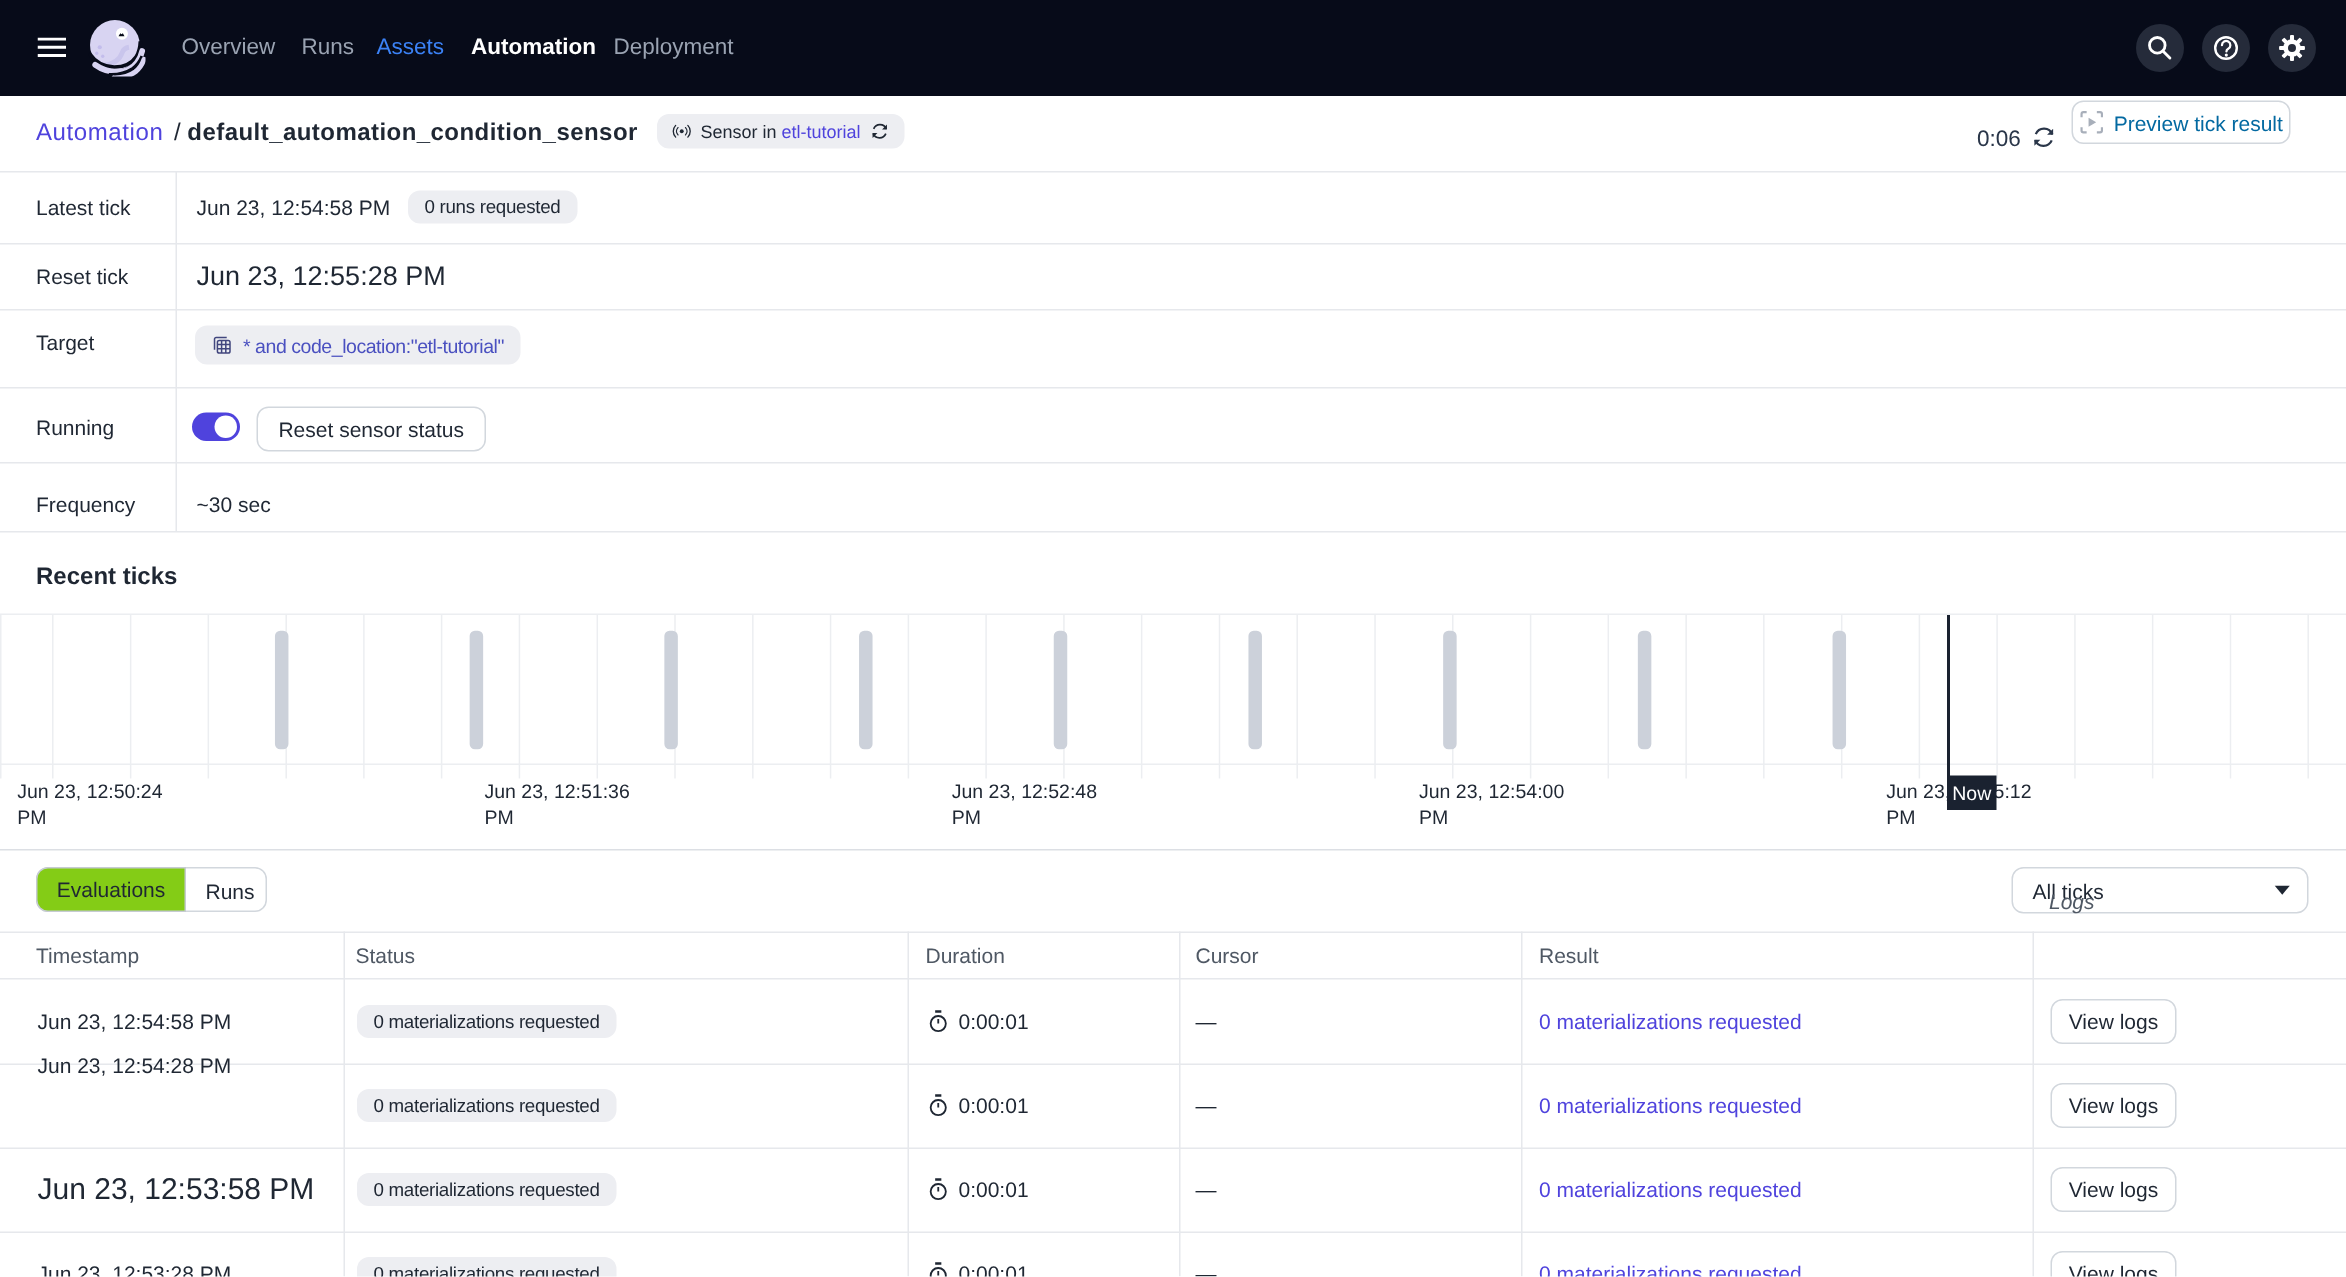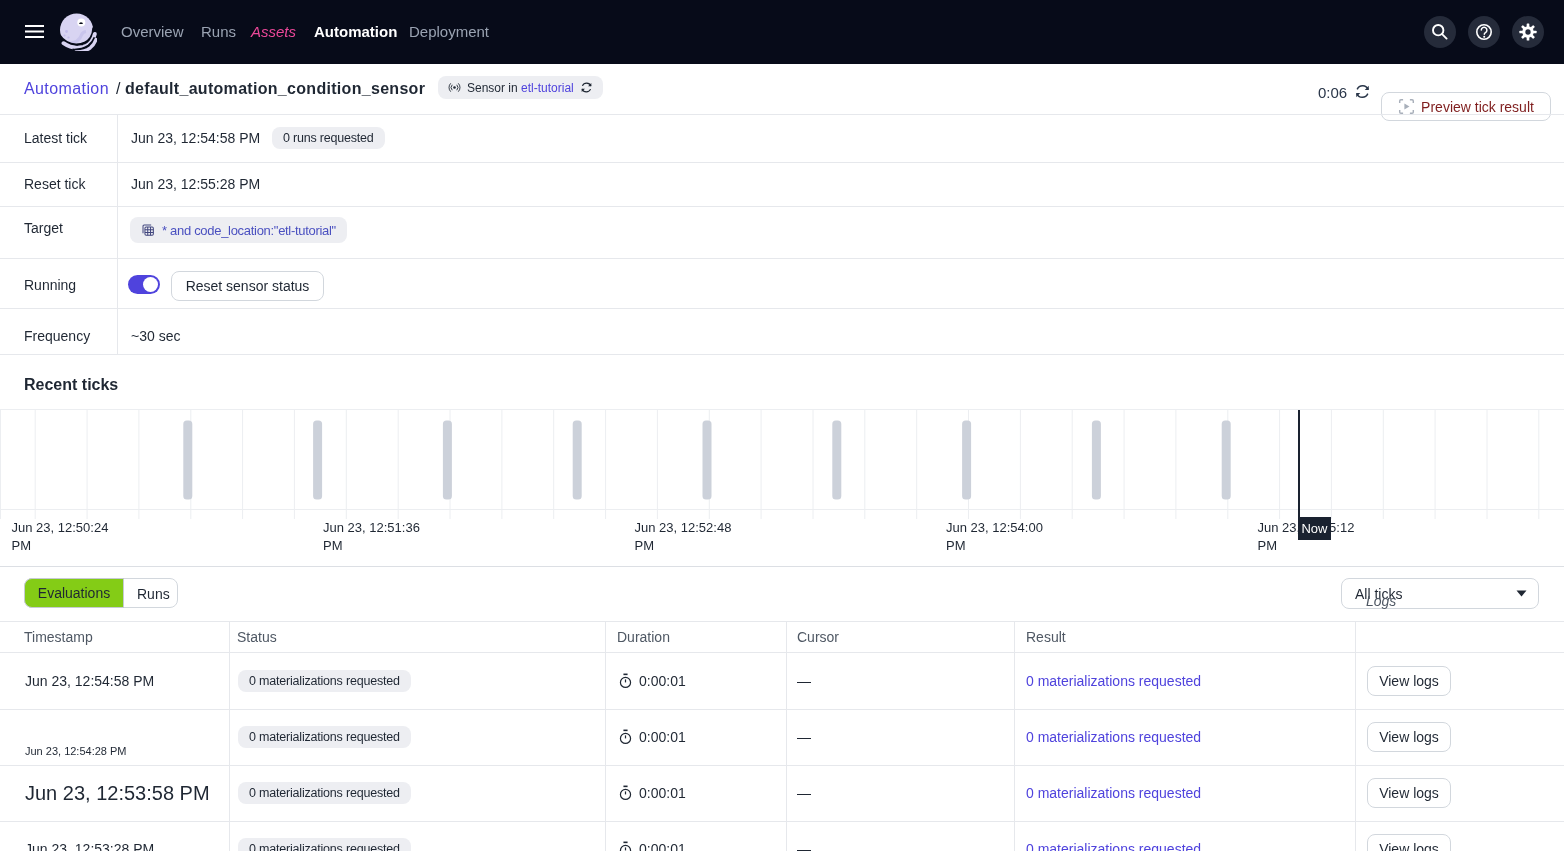--- a/index.html
+++ b/index.html
@@ -31,21 +31,21 @@
       <path d="M13.5 36.8 Q 22.5 37.3 29.5 32.8 Q 33.8 29.8 35.8 24.5" stroke="#070b19" stroke-width="2.4" fill="none"></path>
       <path d="M17 38.9 Q 25.5 39.1 31.3 34.8 Q 35.2 31.7 37 26.5" stroke="#d8d4f2" stroke-width="3.3" fill="none" stroke-linecap="round"></path>
       <circle cx="22.3" cy="9.5" r="4" fill="#fff"></circle>
       <path d="M20 11.1 L21.2 9.1 L22 9.9 L22.9 9.1 L24 11.1 Z" fill="#070b19"></path>
       <circle cx="7.5" cy="18.5" r="1.4" fill="#c3bdec"></circle>
       <circle cx="5.5" cy="22.5" r="1.1" fill="#c3bdec"></circle>
       <circle cx="9.5" cy="24.5" r="1.1" fill="#c3bdec"></circle>
     </svg>
 <div class="txt" style="left:121px;top:24px;font-size:15px;line-height:16px;color:#9aa3b2;font-weight:400;">Overview</div>
 <div class="txt" style="left:201px;top:24px;font-size:15px;line-height:16px;color:#9aa3b2;font-weight:400;">Runs</div>
-<div class="txt" style="left:251px;top:24px;font-size:15px;line-height:16px;color:#ec4899;font-weight:400;font-style:italic;">Assets</div>
+<div class="txt" style="left:251px;top:24px;font-size:15px;line-height:16px;color:#3b82f6;font-weight:400;">Assets</div>
 <div class="txt" style="left:314px;top:24px;font-size:15px;line-height:16px;color:#fff;font-weight:600;">Automation</div>
 <div class="txt" style="left:409px;top:24px;font-size:15px;line-height:16px;color:#9aa3b2;font-weight:400;">Deployment</div>
 <div class="abs" style="left:1424px;top:16px;width:32px;height:32px;border-radius:50%;background:#252b3a;"></div>
 <div class="abs" style="left:1468px;top:16px;width:32px;height:32px;border-radius:50%;background:#252b3a;"></div>
 <div class="abs" style="left:1512px;top:16px;width:32px;height:32px;border-radius:50%;background:#252b3a;"></div>
 <svg class="abs" style="left:1430px;top:22px;" width="20" height="20" viewBox="0 0 20 20">
       <circle cx="8.2" cy="8.2" r="5.2" stroke="#fff" stroke-width="1.9" fill="none"></circle>
       <line x1="12.1" y1="12.1" x2="16.6" y2="16.6" stroke="#fff" stroke-width="1.9" stroke-linecap="round"></line>
     </svg>
 <svg class="abs" style="left:1474px;top:22px;" width="20" height="20" viewBox="0 0 20 20">
@@ -81,21 +81,21 @@
         <path d="M13.9 2.5 V 6.5 H 9.9 z" fill="#1f2733"></path>
         <path d="M2.1 13.5 V 9.5 H 6.1 z" fill="#1f2733"></path>
       </svg>
     </div>
 <div class="txt" style="left:1318px;top:84px;font-size:15px;color:#2a3649;">0:06</div>
 <svg class="abs" style="left:1354px;top:83px;" width="17" height="17" viewBox="0 0 16 16">
       <path d="M13.4 6.2 A 5.6 5.6 0 0 0 3 6 M2.6 9.8 A 5.6 5.6 0 0 0 13 10" stroke="#2a3649" stroke-width="1.4" fill="none"></path>
       <path d="M13.9 2.7 V 6.5 H 10.1 z" fill="#2a3649"></path>
       <path d="M2.1 13.3 V 9.5 H 5.9 z" fill="#2a3649"></path>
     </svg>
-<div class="btn" style="left:1381px;top:92px;width:170px;height:29px;color:#7f1d1d;"><svg width="17" height="17" viewBox="0 0 20 20" style="margin-right:6px;">
+<div class="btn" style="left:1381px;top:67px;width:146px;height:29px;color:#0369a1;"><svg width="17" height="17" viewBox="0 0 20 20" style="margin-right:6px;">
         <g stroke="#a8afba" stroke-width="1.7" fill="none">
           <path d="M2 6 V3.5 a1.5 1.5 0 0 1 1.5-1.5 H6"></path>
           <path d="M14 2 h2.5 A1.5 1.5 0 0 1 18 3.5 V6"></path>
           <path d="M18 14 v2.5 a1.5 1.5 0 0 1-1.5 1.5 H14"></path>
           <path d="M6 18 H3.5 A1.5 1.5 0 0 1 2 16.5 V14"></path>
         </g>
         <path d="M7.5 6.5 L13.5 10 L7.5 13.5 z" fill="#a8afba"></path>
       </svg>Preview tick result</div>
 <div class="hline" style="left:0;top:114px;width:1564px;"></div>
 <div class="hline" style="left:0;top:162px;width:1564px;"></div>
@@ -104,21 +104,21 @@
 <div class="hline" style="left:0;top:308px;width:1564px;"></div>
 <div class="hline" style="left:0;top:354px;width:1564px;"></div>
 <div class="vline" style="left:117px;top:114px;height:240px;"></div>
 <div class="txt" style="left:24px;top:130px;font-size:14px;line-height:16px;color:#1f2733;">Latest tick</div>
 <div class="txt" style="left:24px;top:176px;font-size:14px;line-height:16px;color:#1f2733;">Reset tick</div>
 <div class="txt" style="left:24px;top:220px;font-size:14px;line-height:16px;color:#1f2733;">Target</div>
 <div class="txt" style="left:24px;top:277px;font-size:14px;line-height:16px;color:#1f2733;">Running</div>
 <div class="txt" style="left:24px;top:328px;font-size:14px;line-height:16px;color:#1f2733;">Frequency</div>
 <div class="txt" style="left:131px;top:130px;font-size:14px;line-height:16px;color:#1f2733;">Jun 23, 12:54:58 PM</div>
 <div class="pill" style="left:272px;top:127px;height:22px;padding:0 11px;font-size:12.5px;letter-spacing:-0.2px;color:#1f2733;">0 runs requested</div>
-<div class="txt" style="left:131px;top:176px;font-size:14px;line-height:16px;color:#1f2733;">Jun 23, 12:55:28 PM</div>
+<div class="txt" style="left:131px;top:176px;font-size:18px;line-height:16px;color:#1f2733;">Jun 23, 12:55:28 PM</div>
 <div class="pill" style="left:130px;top:217px;height:26px;padding:0 11px;font-size:13px;letter-spacing:-0.3px;color:#4a50c0;"><svg width="14" height="14" viewBox="0 0 16 16" style="margin-right:7px;">
         <g stroke="#41467e" stroke-width="1.15" fill="none">
           <rect x="4.5" y="4.5" width="9.6" height="9.6" rx="1.4"></rect>
           <path d="M11.6 2.3 H3.5 A1.2 1.2 0 0 0 2.3 3.5 V11.6"></path>
           <path d="M4.5 7.7 h9.6 M4.5 10.9 h9.6 M7.7 4.5 v9.6 M10.9 4.5 v9.6"></path>
         </g>
       </svg>* and code_location:"etl-tutorial"</div>
 <div class="abs" style="left:128px;top:275px;width:32px;height:19px;border-radius:10px;background:#4F43DD;">
       <div style="position:absolute;right:2px;top:2px;width:15px;height:15px;border-radius:50%;background:#fff;"></div>
     </div>
@@ -210,21 +210,21 @@
 <svg class="abs" style="left:618px;top:672.5px;" width="15" height="16" viewBox="0 0 16 17">
       <circle cx="8" cy="10" r="5.4" stroke="#1f2733" stroke-width="1.3" fill="none"></circle>
       <line x1="8" y1="10" x2="8" y2="6.8" stroke="#1f2733" stroke-width="1.3"></line>
       <line x1="5.8" y1="1.4" x2="10.2" y2="1.4" stroke="#1f2733" stroke-width="1.7"></line>
     </svg>
 <div class="txt" style="left:639px;top:672.5px;font-size:14px;line-height:16px;color:#1f2733;">0:00:01</div>
 <div class="txt" style="left:797px;top:672.5px;font-size:14px;line-height:16px;color:#1f2733;">—</div>
 <div class="txt" style="left:1026px;top:672.5px;font-size:14px;line-height:16px;color:#4F43DD;">0 materializations requested</div>
 <div class="btn" style="left:1367px;top:665.5px;width:84px;height:30px;">View logs</div>
 <div class="hline" style="left:0;top:764.5px;width:1564px;"></div>
-<div class="txt" style="left:25px;top:743px;font-size:11px;line-height:16px;color:#1f2733;">Jun 23, 12:54:28 PM</div>
+<div class="txt" style="left:25px;top:702px;font-size:14px;line-height:16px;color:#1f2733;">Jun 23, 12:54:28 PM</div>
 <div class="pill" style="left:238px;top:725.5px;height:22px;padding:0 11px;font-size:12.5px;letter-spacing:-0.2px;color:#1f2733;">0 materializations requested</div>
 <svg class="abs" style="left:618px;top:728.5px;" width="15" height="16" viewBox="0 0 16 17">
       <circle cx="8" cy="10" r="5.4" stroke="#1f2733" stroke-width="1.3" fill="none"></circle>
       <line x1="8" y1="10" x2="8" y2="6.8" stroke="#1f2733" stroke-width="1.3"></line>
       <line x1="5.8" y1="1.4" x2="10.2" y2="1.4" stroke="#1f2733" stroke-width="1.7"></line>
     </svg>
 <div class="txt" style="left:639px;top:728.5px;font-size:14px;line-height:16px;color:#1f2733;">0:00:01</div>
 <div class="txt" style="left:797px;top:728.5px;font-size:14px;line-height:16px;color:#1f2733;">—</div>
 <div class="txt" style="left:1026px;top:728.5px;font-size:14px;line-height:16px;color:#4F43DD;">0 materializations requested</div>
 <div class="btn" style="left:1367px;top:721.5px;width:84px;height:30px;">View logs</div>

